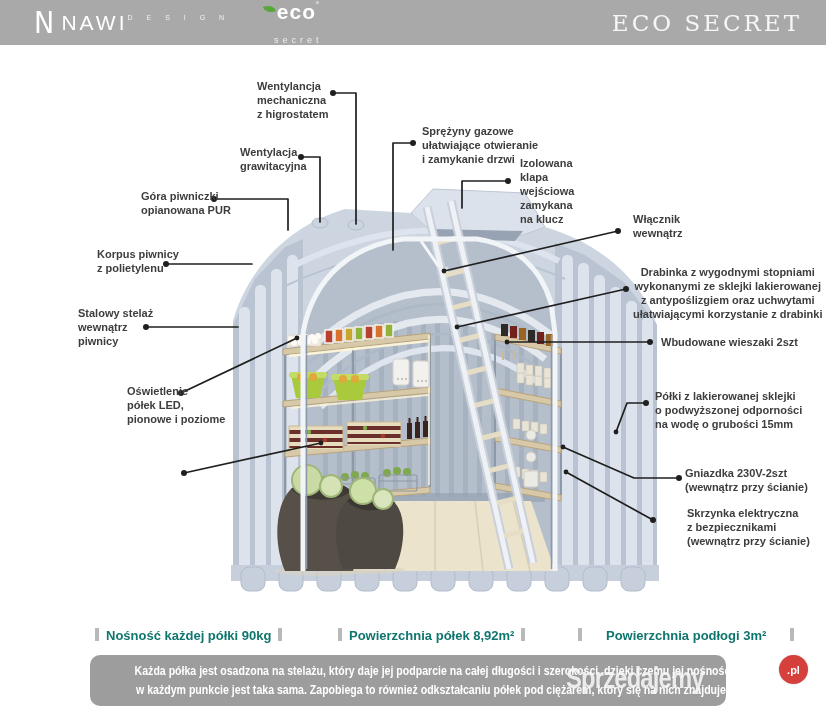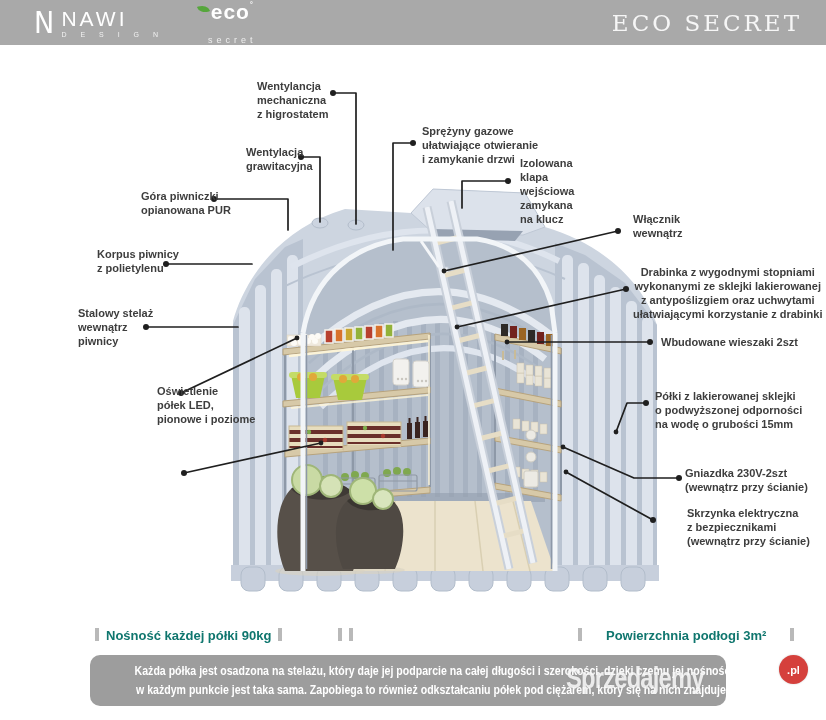--- a/index.html
+++ b/index.html
@@ -4,40 +4,40 @@
 <style>
   html,body{margin:0;padding:0;}
   .page{position:relative;width:826px;height:720px;background:#ffffff;overflow:hidden;
         font-family:"Liberation Sans",sans-serif;}
   
   .header{position:absolute;left:0;top:0;width:826px;height:45px;background:#a9a9a9;
           display:flex;align-items:center;}
   .nawi{display:flex;align-items:center;margin-left:33px;color:#fff;}
   .nawi-mono{font-size:30px;font-weight:400;line-height:1;margin-right:6px;
              font-family:"DejaVu Sans",sans-serif;transform:scaleX(.9);}
-  .nawi-text{display:flex;flex-direction:column;line-height:1;}
+  .nawi-text{display:flex;flex-direction:row;line-height:1;}
   .nawi-name{font-size:21px;font-weight:300;letter-spacing:3px;}
   .nawi-sub{font-size:7px;letter-spacing:6px;margin-top:2px;opacity:.85;}
   .ecologo{position:relative;margin-left:44px;color:#fff;text-align:center;line-height:1;}
   .eco-top{font-size:21px;font-weight:bold;letter-spacing:1px;position:relative;}
   .eco-leaf{position:absolute;left:-13px;top:5px;width:11px;height:8px;background:#56a63c;
             border-radius:0 90% 0 90%;transform:rotate(-18deg);}
   .eco-mark{font-size:7px;vertical-align:top;}
   .eco-sub{font-size:9px;letter-spacing:4px;opacity:.8;margin-top:14px;}
   .header-title{margin-left:auto;margin-right:24px;color:#f6f6f6;
                 font-family:"DejaVu Serif",serif;font-size:23px;letter-spacing:3px;font-weight:400;}
   
   .label{position:absolute;font-size:11px;font-weight:600;color:#3d3d3d;line-height:1.28;
          white-space:pre-line;}
   .cl-1{left:257px;top:79px;}
-  .cl-2{left:240px;top:145px;margin-left:6px;}
+  .cl-2{left:240px;top:145px;}
   .cl-3{left:141px;top:189px;}
   .cl-4{left:97px;top:247px;}
   .cl-5{left:78px;top:306px;}
-  .cl-6{left:127px;top:384px;margin-left:30px;}
+  .cl-6{left:127px;top:384px;}
   .cl-7{left:120px;top:451px;}
   .cr-1{left:422px;top:124px;}
   .cr-2{left:520px;top:156px;}
   .cr-3{left:633px;top:212px;}
   .cr-4{left:633px;top:265px;text-align:center;}
   .cr-5{left:661px;top:335px;}
   .cr-6{left:655px;top:389px;}
   .cr-7{left:685px;top:466px;}
   .cr-8{left:659px;top:506px;margin-left:28px;}
   .lines,.art{position:absolute;pointer-events:none;}
@@ -461,20 +461,21 @@
 z bezpiecznikami
 (wewnątrz przy ścianie)</div>
 
   <div class="stat stat-1">
     <span class="bar"></span>
     <span>Nośność każdej półki 90kg</span>
     <span class="bar"></span>
   </div>
   <div class="stat stat-2">
     <span class="bar"></span>
+    <span>Powierzchnia półek 8,92m²</span>
     <span class="bar"></span>
   </div>
   <div class="stat stat-3">
     <span class="bar"></span>
     <span>Powierzchnia podłogi 3m²</span>
     <span class="bar"></span>
   </div>
 
   <div class="note">
     <span class="note-inner">Każda półka jest osadzona na stelażu, który daje jej podparcie na całej długości i szerokości, dzięki czemu jej nośność

